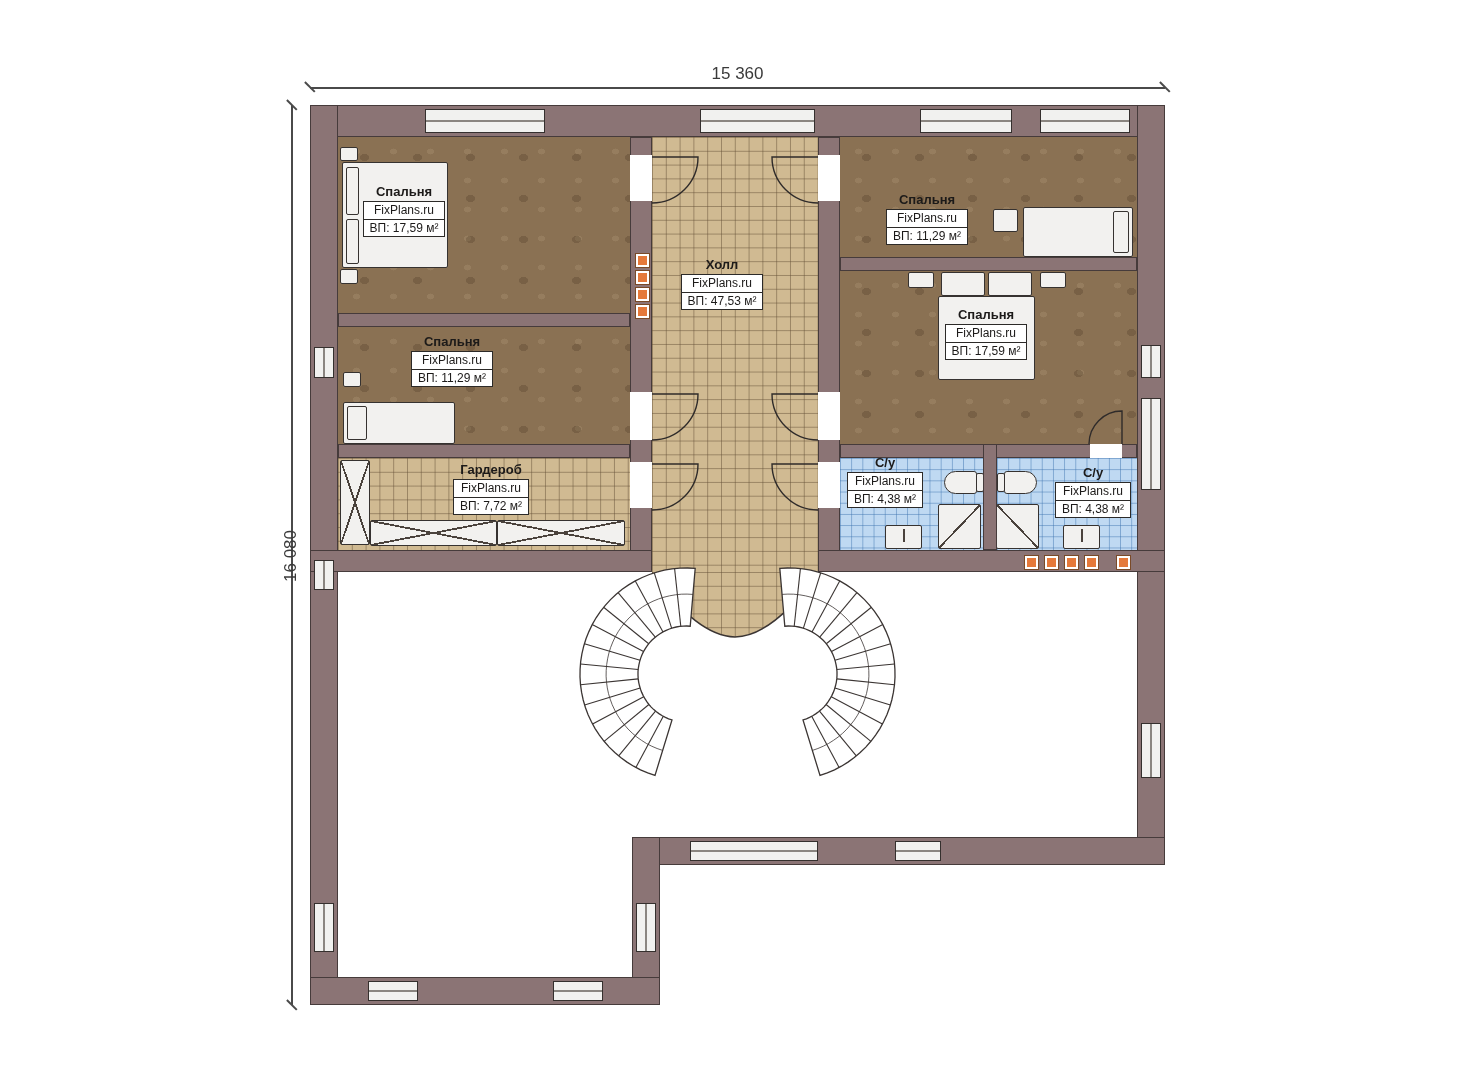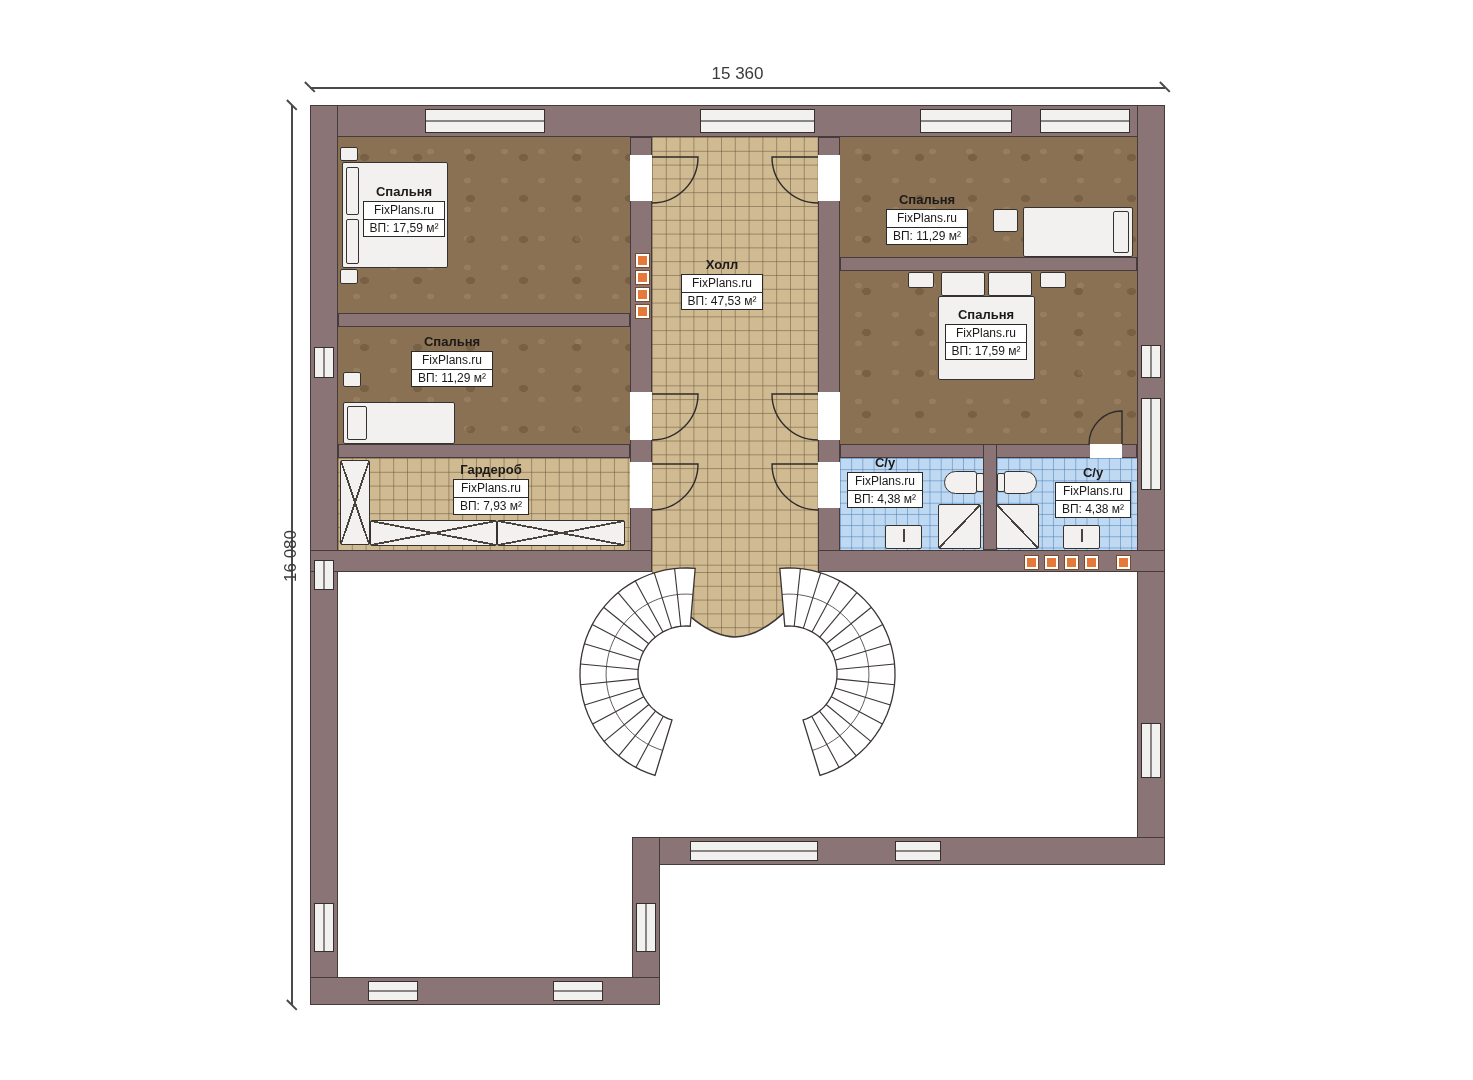--- a/index.html
+++ b/index.html
@@ -236,21 +236,21 @@
     <div class="name">Спальня</div>
     <div class="box">
         <div class="brand">FixPlans.ru</div>
     <div class="area">ВП: 17,59 м²</div>
       </div>
   </div>
   <div class="label" style="left:436px;top:463px;width:110px;">
     <div class="name">Гардероб</div>
     <div class="box">
         <div class="brand">FixPlans.ru</div>
-    <div class="area">ВП: 7,93 м²</div>
+    <div class="area">ВП: 7,72 м²</div>
       </div>
   </div>
   <div class="label" style="left:845px;top:456px;width:80px;">
     <div class="name">С/у</div>
     <div class="box">
         <div class="brand">FixPlans.ru</div>
     <div class="area">ВП: 4,38 м²</div>
       </div>
   </div>
   <div class="label" style="left:1053px;top:466px;width:80px;">

